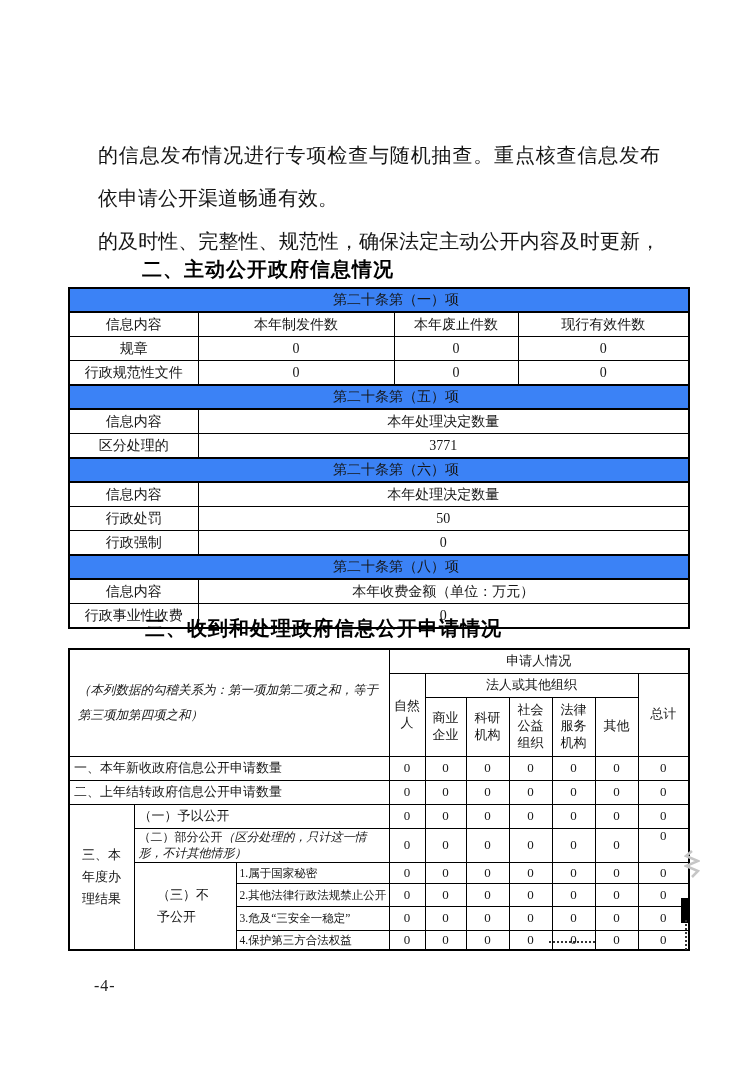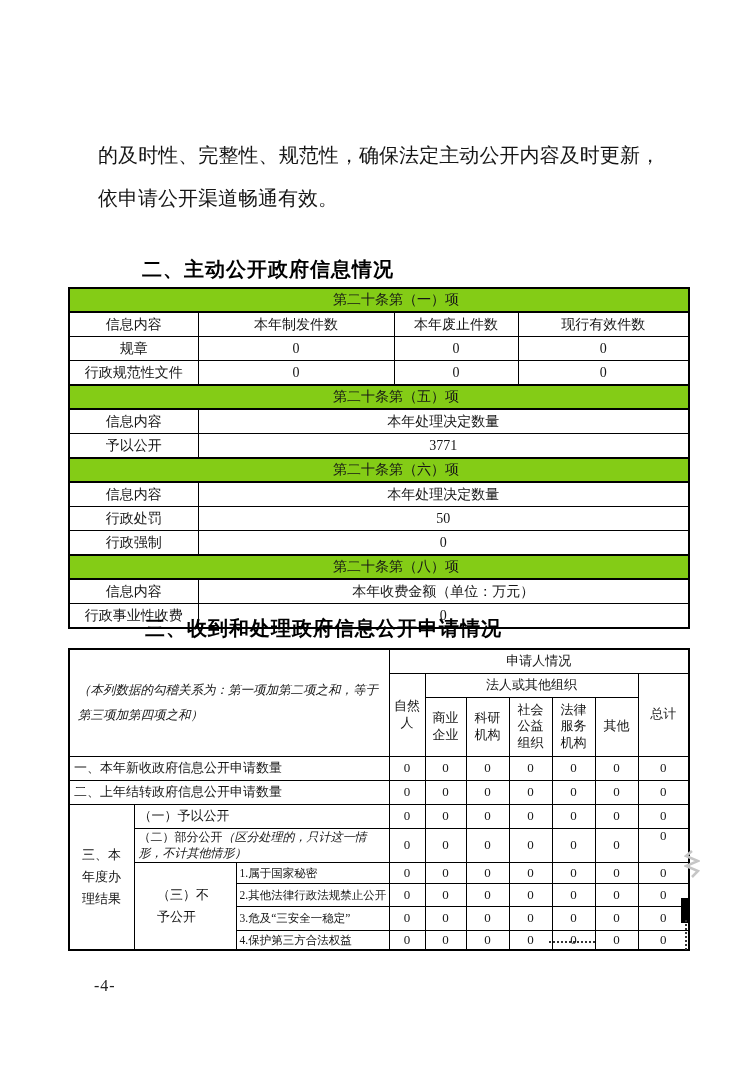--- a/index.html
+++ b/index.html
@@ -16,21 +16,21 @@
     position:absolute; font-family:Liberation Mono, monospace;
     font-weight:bold; font-size:20px; letter-spacing:1px; color:#000;
   }
   .h2{left:142px; top:256px;}
   .h3{left:145px; top:615px;}
   
   table{border-collapse:collapse; table-layout:fixed;}
   td{overflow:hidden;}
   .t1{position:absolute; left:68px; top:287px; width:620px; font-size:14px; border:2px solid #000;}
   .t1 td{border:1px solid #000; text-align:center; height:23px; padding:0 2px;}
-  .t1 tr.band td{background:#84cc16; border-top:2px solid #000; border-bottom:2px solid #000; height:22px;padding-left:36px;}
+  .t1 tr.band td{background:#3b82f6; border-top:2px solid #000; border-bottom:2px solid #000; height:22px;padding-left:36px;}
   
   .t2{position:absolute; left:68px; top:648px; width:620px; font-size:13px; border:2px solid #000; line-height:1.25;}
   .t2 td{border:1.5px solid #000; text-align:center; padding:0 2px; vertical-align:middle;}
   .t2 tr.h-r1{height:24px;} .t2 tr.h-r2{height:24px;} .t2 tr.h-r3{height:59px;}
   .t2 tr.r{height:24px;} .t2 tr.row-partial{height:32px;}
   .t2 tr.i1{height:21px;} .t2 tr.i2{height:23px;} .t2 tr.i3{height:24px;} .t2 tr.i4{height:19px;}
   .t2 td.note{font-style:italic; text-align:left; font-size:12.5px; padding:16px 8px; line-height:2;}
   .t2 td.lbl{text-align:left; padding:0 4px;}
   .t2 tr.row-partial td.lbl{font-size:12px; line-height:1.4;}
   .t2 td.lbl .kai{font-style:italic;}
@@ -47,22 +47,23 @@
   .art-squiggle{left:684px; top:850px;}
   
   .pagenum{position:absolute; left:94px; top:977px; font-size:16px; letter-spacing:1px; color:#222;}
 </style>
 </head>
 <body>
 
 <div class="page">
 
   <div class="intro">
+    <div class="line">的信息发布情况进行专项检查与随机抽查。重点核查信息发布</div>
+    <div class="line last">依申请公开渠道畅通有效。</div>
     <div class="line">的及时性、完整性、规范性，确保法定主动公开内容及时更新，</div>
-    <div class="line last">依申请公开渠道畅通有效。</div>
   </div>
 
   <div class="heading h2">二、主动公开政府信息情况</div>
 
   <table class="t1">
     <colgroup>
         <col style="width:129px">
         <col style="width:196px">
         <col style="width:124px">
         <col style="width:171px">
@@ -91,21 +92,21 @@
         </tr>
 
     <tr class="band">
           <td colspan="4">第二十条第（五）项</td>
         </tr>
     <tr>
       <td>信息内容</td>
       <td colspan="3">本年处理决定数量</td>
     </tr>
     <tr>
-      <td>予以公开</td>
+      <td>区分处理的</td>
       <td colspan="3">3771</td>
     </tr>
 
     <tr class="band">
           <td colspan="4">第二十条第（六）项</td>
         </tr>
     <tr>
       <td>信息内容</td>
       <td colspan="3">本年处理决定数量</td>
     </tr>

